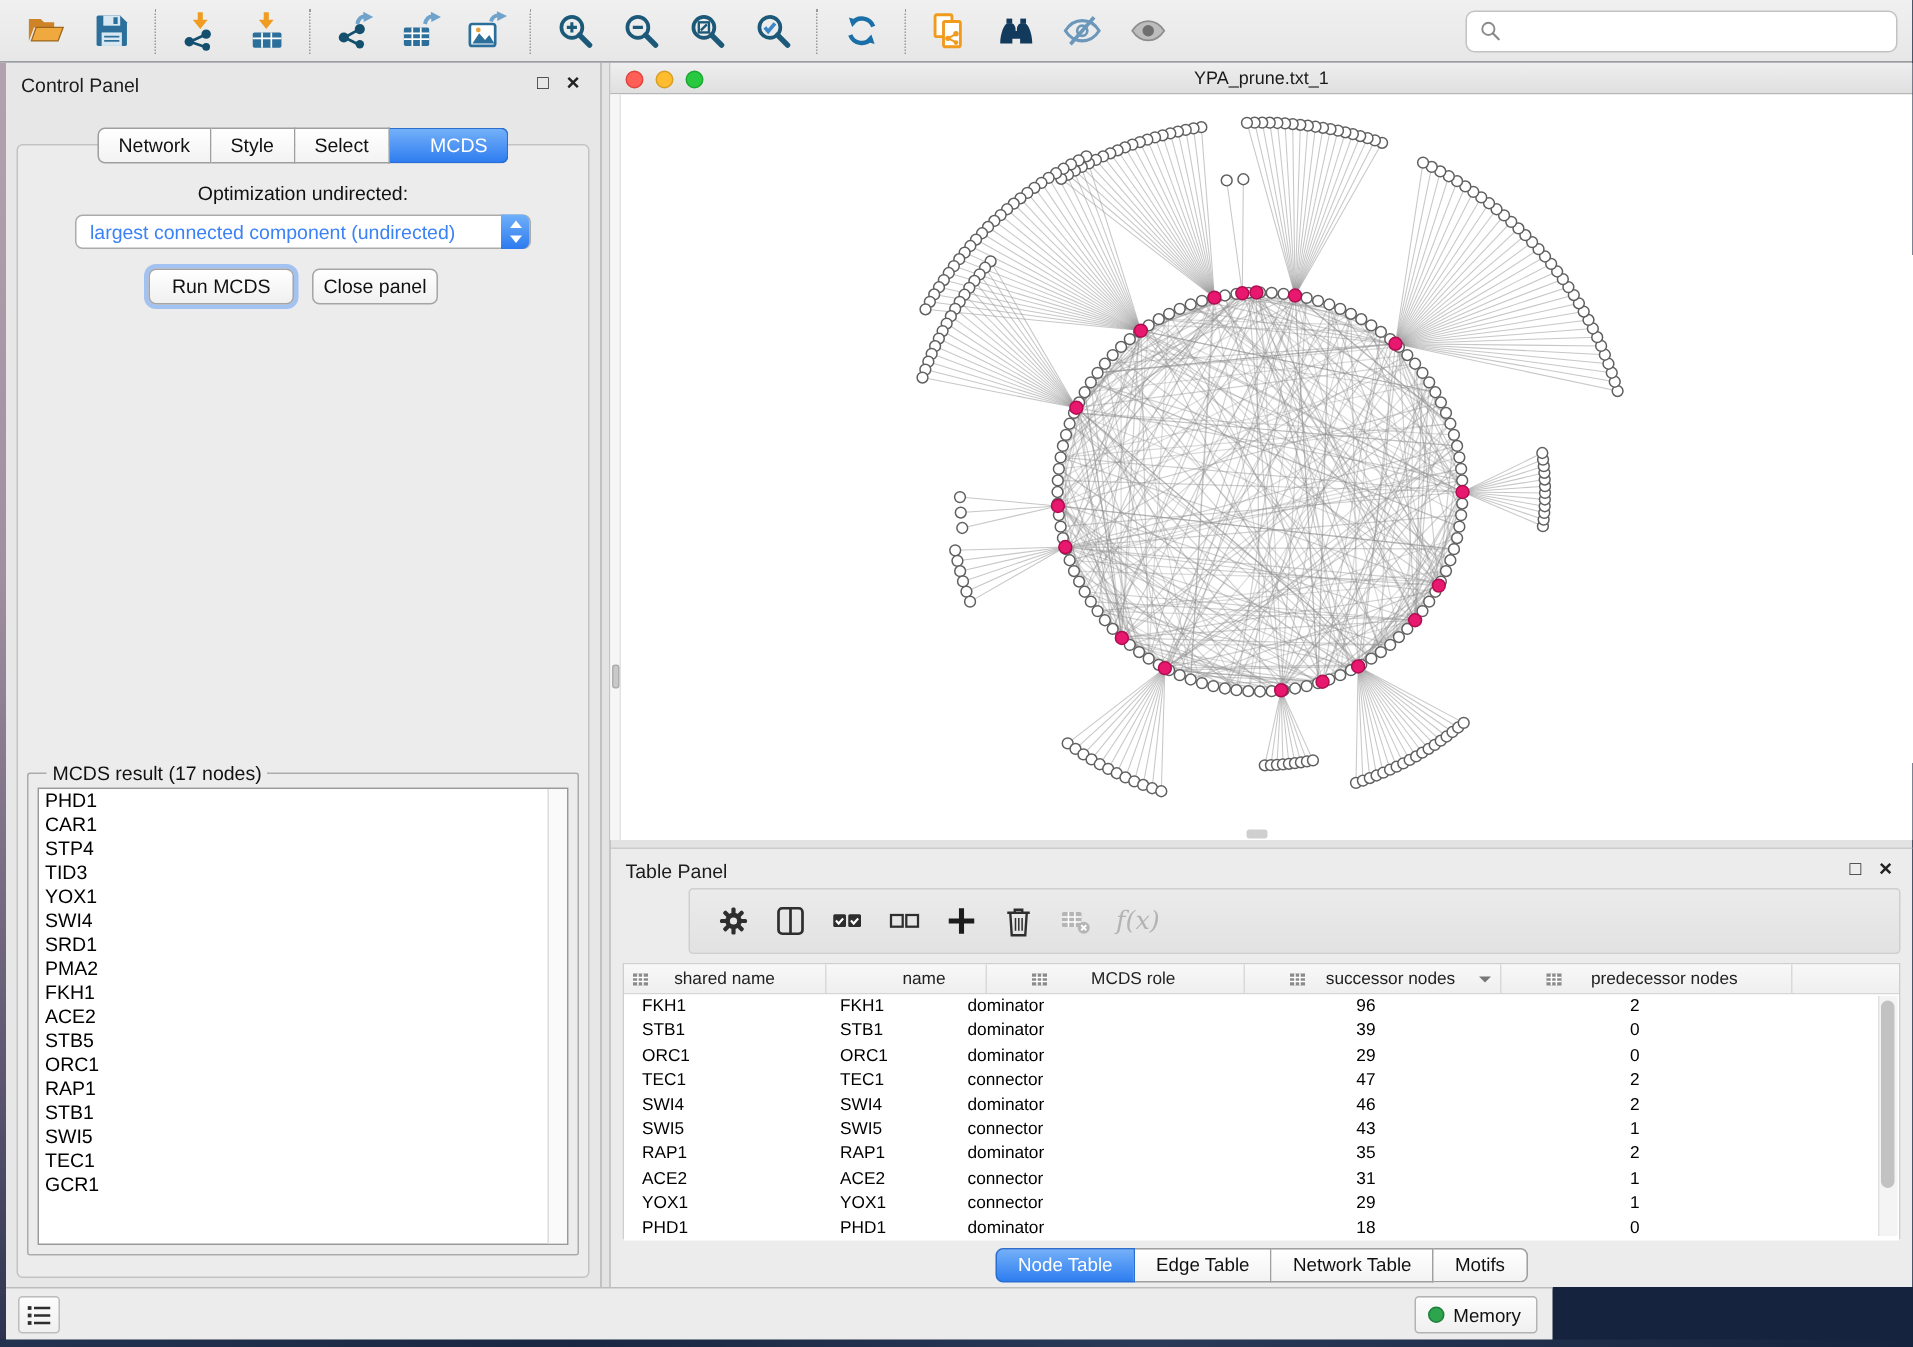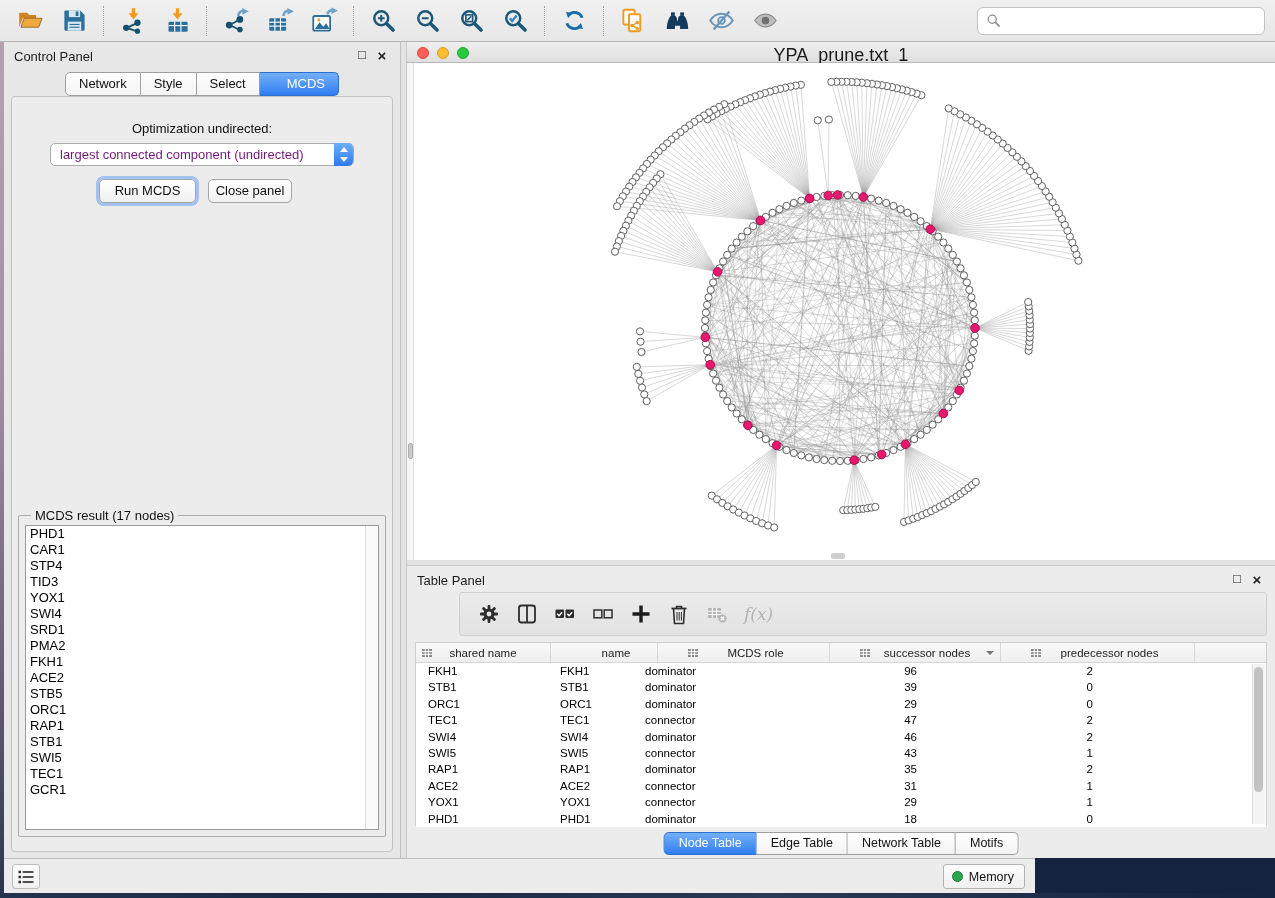--- a/index.html
+++ b/index.html
@@ -27,24 +27,24 @@
   .win-mini { position:absolute; top:5px; font-size:13px; color:#222; width:16px; text-align:center; cursor:default; }
   .win-float { right:30px; }
   .win-close { right:10px; font-weight:bold; font-size:15px; }
 
   .seg { display:flex; }
   .seg .tab { background:linear-gradient(#ffffff,#f3f3f3); border:1px solid #9f9f9f; border-left:none; padding:3px 13px 4px; font-size:13px; color:#111; white-space:nowrap; }
   .seg .tab:first-child { border-left:1px solid #9f9f9f; border-radius:5px 0 0 5px; }
   .seg .tab:last-child { border-radius:0 5px 5px 0; }
   .seg .tab.active { background:linear-gradient(#74b0f9,#2e7df0); border-color:#2a6fd0; color:#fff;padding-left:27px; }
 
-  #ctl-tabs { position:absolute; left:50%; transform:translateX(-50%); top:30px; z-index:3; }
+  #ctl-tabs { position:absolute; left:50%; transform:translateX(-50%); top:43px; z-index:3; }
   #ctl-content { position:absolute; left:7px; right:7px; top:54px; bottom:6px; background:#ececec; border:1px solid #c3c3c3; border-radius:4px; }
   #opt-label { position:absolute; top:24px; width:100%; text-align:center; font-size:13px; color:#111; }
-  #criterion { position:absolute; left:38px; right:38px; top:46px; height:23px; background:#fff; border:1px solid #ababab; border-radius:5px; font-size:13px; line-height:21px; padding-left:9px; color:#701a75; }
+  #criterion { position:absolute; left:38px; right:38px; top:46px; height:23px; background:#fff; border:1px solid #ababab; border-radius:5px; font-size:13px; line-height:21px; padding-left:9px; color:#3b82f6; }
   #criterion .updown { position:absolute; right:0; top:-1px; bottom:-1px; width:19px; border-radius:0 5px 5px 0; background:linear-gradient(#6fb0f9,#2d7af0); }
   .updown i { position:absolute; left:50%; transform:translateX(-50%); width:0; height:0; border-left:4px solid transparent; border-right:4px solid transparent; }
   .updown i.up { top:4px; border-bottom:5px solid #fff; }
   .updown i.dn { bottom:4px; border-top:5px solid #fff; }
   .btn { position:absolute; top:82px; height:24px; background:linear-gradient(#ffffff,#f0f0f0); border:1px solid #a5a5a5; border-radius:5px; font-size:13px; text-align:center; line-height:22px; color:#111; }
   #run-btn { left:87px; width:97px; box-shadow:0 0 0 3px rgba(88,152,246,.5); }
   #close-btn { left:196px; width:84px; }
 
   #mcds-group { position:absolute; left:6px; right:6px; top:418px; bottom:14px; border:1px solid #ababab; border-radius:2px; }
   #mcds-group-title { position:absolute; left:12px; top:-8px; background:#ececec; padding:0 4px; font-size:13px; color:#111; }
@@ -56,21 +56,21 @@
   #v-divider { left:401px; top:42px; width:6px; height:816px; background:#e3e3e3; border-right:1px solid #c6c6c6; }
   #h-divider { left:407px; top:560px; width:868px; height:6px; background:#e3e3e3; border-bottom:1px solid #cccccc; }
 
   
   #network-window { left:407px; top:42px; width:868px; height:518px; background:#fff; }
   #net-titlebar { position:absolute; left:0; top:0; right:0; height:21px; background:linear-gradient(#efefef,#dfdfdf); border-bottom:1px solid #b7b7b7; }
   .tlight { position:absolute; top:4.5px; width:12px; height:12px; border-radius:50%; }
   #tl-red { left:10px; background:#ff5f57; border:0.5px solid #e0443e; }
   #tl-yellow { left:30px; background:#febc2e; border:0.5px solid #d89e24; }
   #tl-green { left:50px; background:#28c840; border:0.5px solid #1da833; }
-  #net-title { position:absolute; width:100%; text-align:center; top:3px; font-size:18px; color:#1a1a1a; }
+  #net-title { position:absolute; width:100%; text-align:center; top:3px; font-size:12px; color:#1a1a1a; }
   #net-canvas { position:absolute; left:0; top:21px; width:868px; height:497px; background:#fff; overflow:hidden; }
   #net-vscroll { position:absolute; left:0; top:21px; width:7px; height:497px; background:#f6f6f6; border-right:1px solid #e3e3e3; }
   #net-vthumb { position:absolute; left:1px; top:380px; width:5px; height:16px; background:#c9c9c9; border:1px solid #aeaeae; border-radius:2px; }
   #net-hthumb { position:absolute; left:424px; bottom:1px; width:14px; height:6px; background:#cfcfcf; border-radius:2px; }
 
   
   #table-panel { left:407px; top:566px; width:868px; height:292px; background:#ececec; }
   #tp-toolbar { position:absolute; left:8px; right:8px; top:26px; height:44px; background:linear-gradient(#ebebeb,#e2e2e2); border:1px solid #cfcfcf; border-radius:3px; display:flex; align-items:center; padding-left:12px;margin-left:44px; }
   .tpbtn { width:34px; height:34px; display:flex; align-items:center; justify-content:center; margin-right:4px; }
   .tpbtn svg { width:24px; height:24px; }

